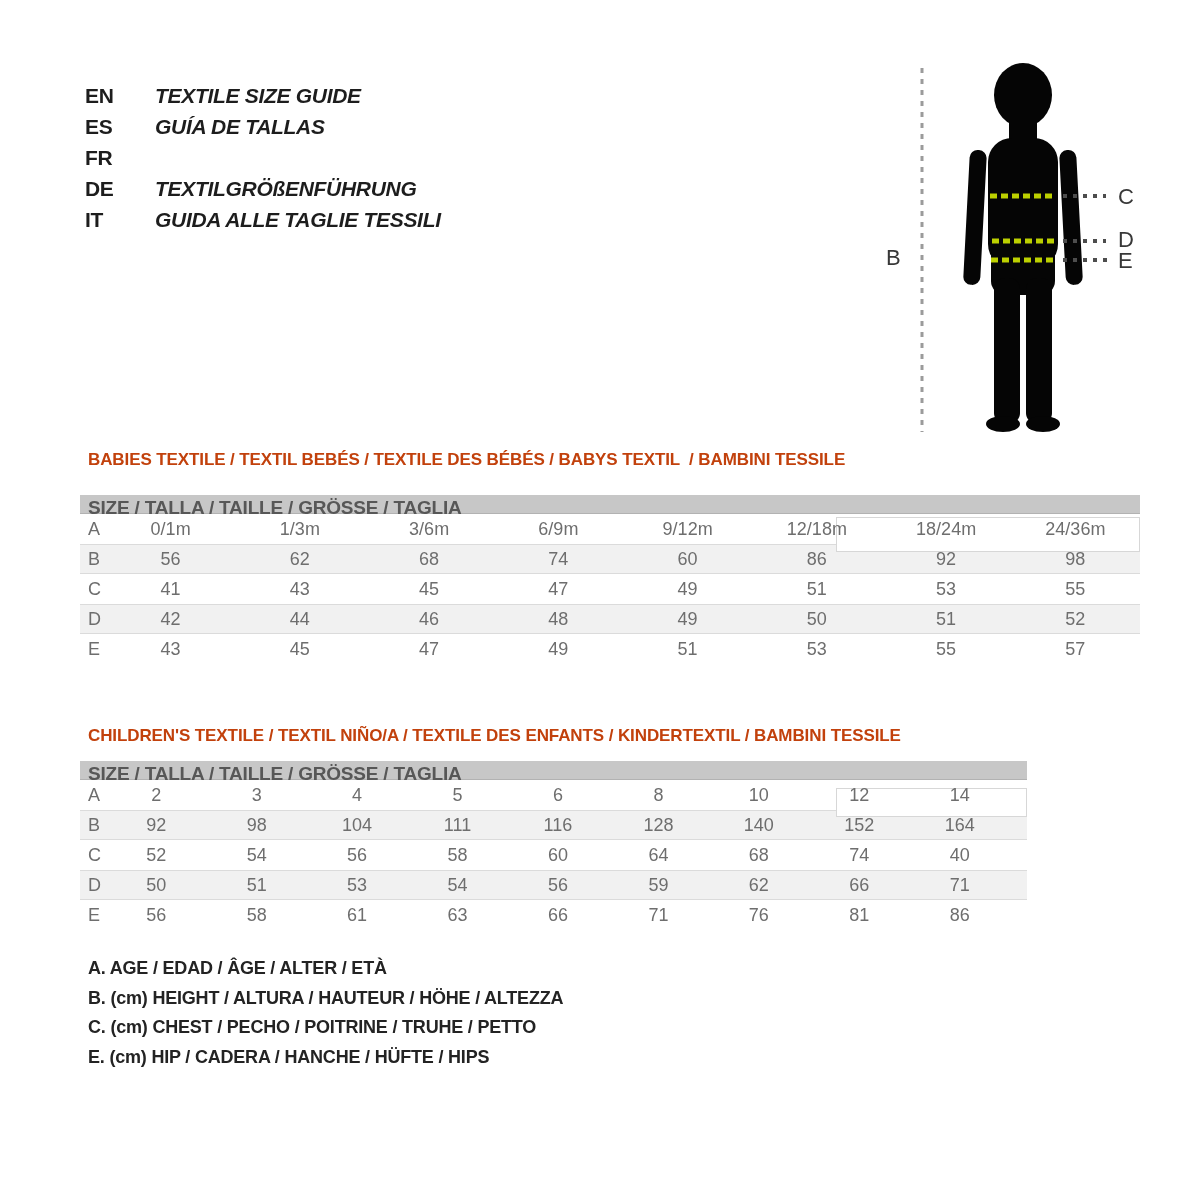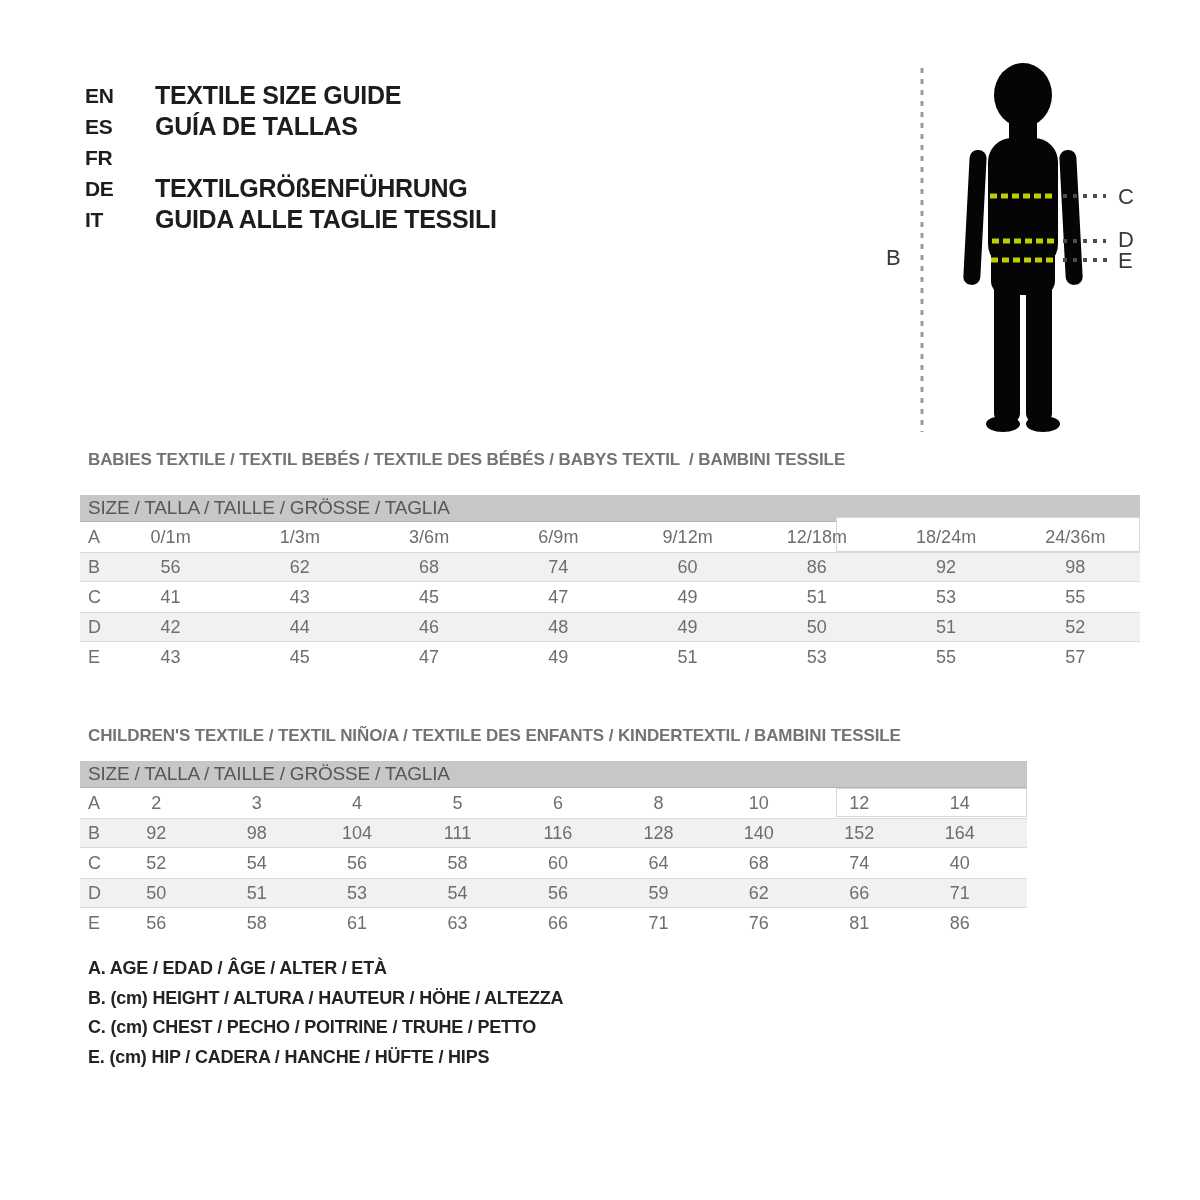--- a/index.html
+++ b/index.html
@@ -4,36 +4,36 @@
 <style>
   html,body{margin:0;padding:0;background:#ffffff;}
   .canvas{
     position:relative;width:1200px;height:1200px;background:#ffffff;overflow:hidden;
     font-family:"Liberation Sans", sans-serif;
   }
   
   .lang-block{position:absolute;left:85px;top:80px;}
   .lang-row{display:flex;height:31px;align-items:center;}
   .lang-code{width:70px;font-size:21px;font-weight:700;color:var(--text_dark,#1d1d1d);letter-spacing:-0.3px;}
-  .lang-label{font-size:25px;font-weight:700;color:var(--text_dark,#1d1d1d);letter-spacing:-0.3px;white-space:pre;}
+  .lang-label{font-size:21px;font-weight:700;color:var(--text_dark,#1d1d1d);letter-spacing:-0.3px;white-space:pre;font-style:italic;}
   
   .figure{position:absolute;left:860px;top:50px;}
   
   .tbl-heading{
     position:absolute;left:88px;margin:0;font-size:17px;font-weight:700;
-    color:#737373;letter-spacing:-0.1px;white-space:pre;
+    color:#c2410c;letter-spacing:-0.1px;white-space:pre;
   }
   .babies-heading{top:450px;}
   .children-heading{top:726px;}
   
   .size-table{position:absolute;background:#ffffff;}
   .size-band{
-    height:27px;line-height:26px;box-sizing:border-box;padding-left:8px;
+    height:19px;line-height:26px;box-sizing:border-box;padding-left:8px;
     background:var(--band_bg,#c7c7c7);border-bottom:1px solid #b2b2b2;
-    font-size:19px;font-weight:400;color:#575757;letter-spacing:-0.2px;white-space:pre;
+    font-size:19px;font-weight:700;color:#575757;letter-spacing:-0.2px;white-space:pre;
   }
   .trow{display:flex;align-items:center;height:30px;box-sizing:border-box;}
   .trow.striped{background:var(--stripe_bg,#f1f1f1);border-top:1px solid #dbdbdb;border-bottom:1px solid #dbdbdb;}
   .tlabel{
     width:26px;box-sizing:border-box;padding-left:8px;flex:none;
     font-size:18px;color:var(--table_text,#6e6e6e);position:relative;z-index:1;
   }
   .tcell{
     flex:1;text-align:center;font-size:18px;color:var(--table_text,#6e6e6e);
     position:relative;z-index:1;

